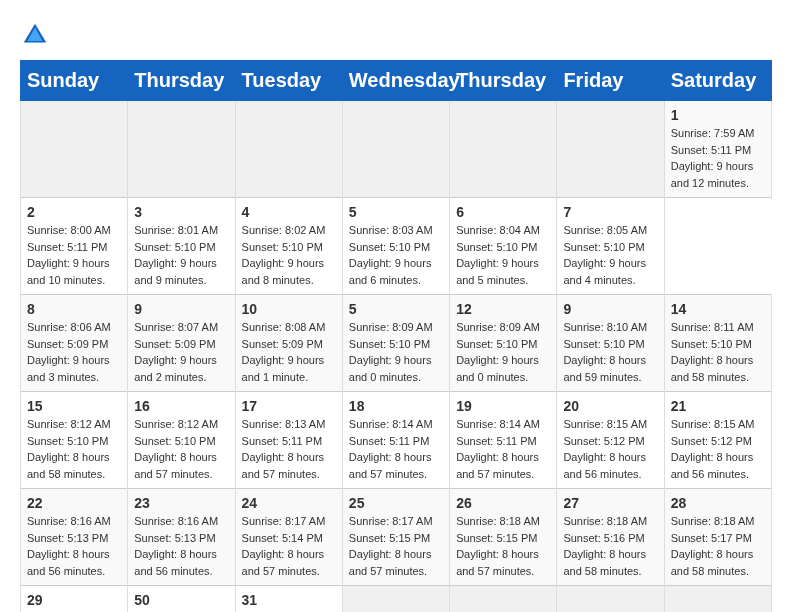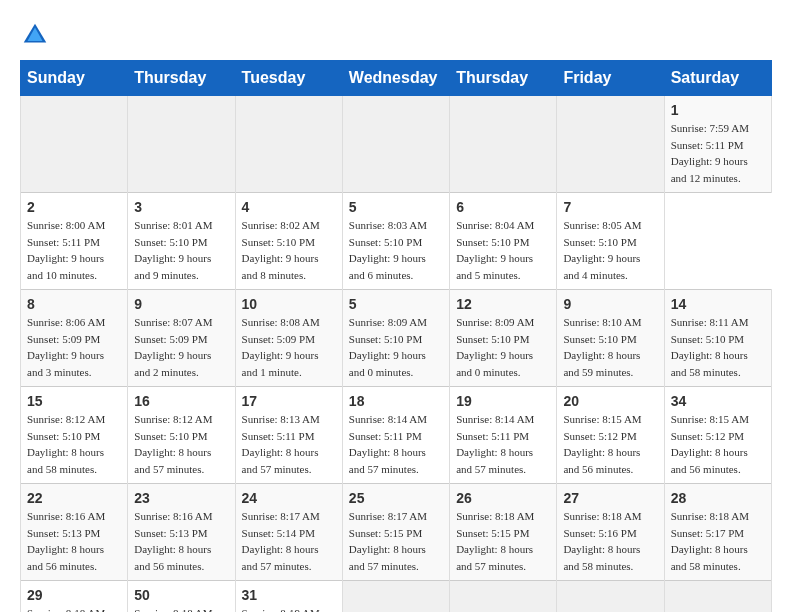--- a/index.html
+++ b/index.html
@@ -50,21 +50,21 @@
       width: 100%;
       border-collapse: collapse;
       table-layout: fixed;
     }
     thead tr {
       background-color: #1565c0;
       color: white;
     }
     thead th {
       padding: 8px 6px;
-      font-size: 16px;
+      font-size: 20px;
       font-weight: bold;
       text-align: left;
       border: 1px solid #1565c0;
     }
     tbody tr {
       border-bottom: 1px solid #ccc;
     }
     tbody td {
       vertical-align: top;
       padding: 6px;
@@ -79,21 +79,20 @@
       background: #f9f9f9;
     }
     .day-number {
       font-size: 14px;
       font-weight: bold;
       display: block;
       margin-bottom: 2px;
     }
     .day-info {
       line-height: 1.5;
-      font-family: Liberation Serif, serif;
     }
     .empty-cell {
       background: #f0f0f0 !important;
     }
   </style>
 </head>
 <body>
 
 <div class="header-area">
   <div class="logo">
@@ -212,21 +211,21 @@
         </td>
         <td>
           <span class="day-number">19</span>
           <div class="day-info">Sunrise: 8:14 AM<br>Sunset: 5:11 PM<br>Daylight: 8 hours and 57 minutes.</div>
         </td>
         <td>
           <span class="day-number">20</span>
           <div class="day-info">Sunrise: 8:15 AM<br>Sunset: 5:12 PM<br>Daylight: 8 hours and 56 minutes.</div>
         </td>
         <td>
-          <span class="day-number">34</span>
+          <span class="day-number">21</span>
           <div class="day-info">Sunrise: 8:15 AM<br>Sunset: 5:12 PM<br>Daylight: 8 hours and 56 minutes.</div>
         </td>
       </tr>
       <tr>
         <td>
           <span class="day-number">22</span>
           <div class="day-info">Sunrise: 8:16 AM<br>Sunset: 5:13 PM<br>Daylight: 8 hours and 56 minutes.</div>
         </td>
         <td>
           <span class="day-number">23</span>

